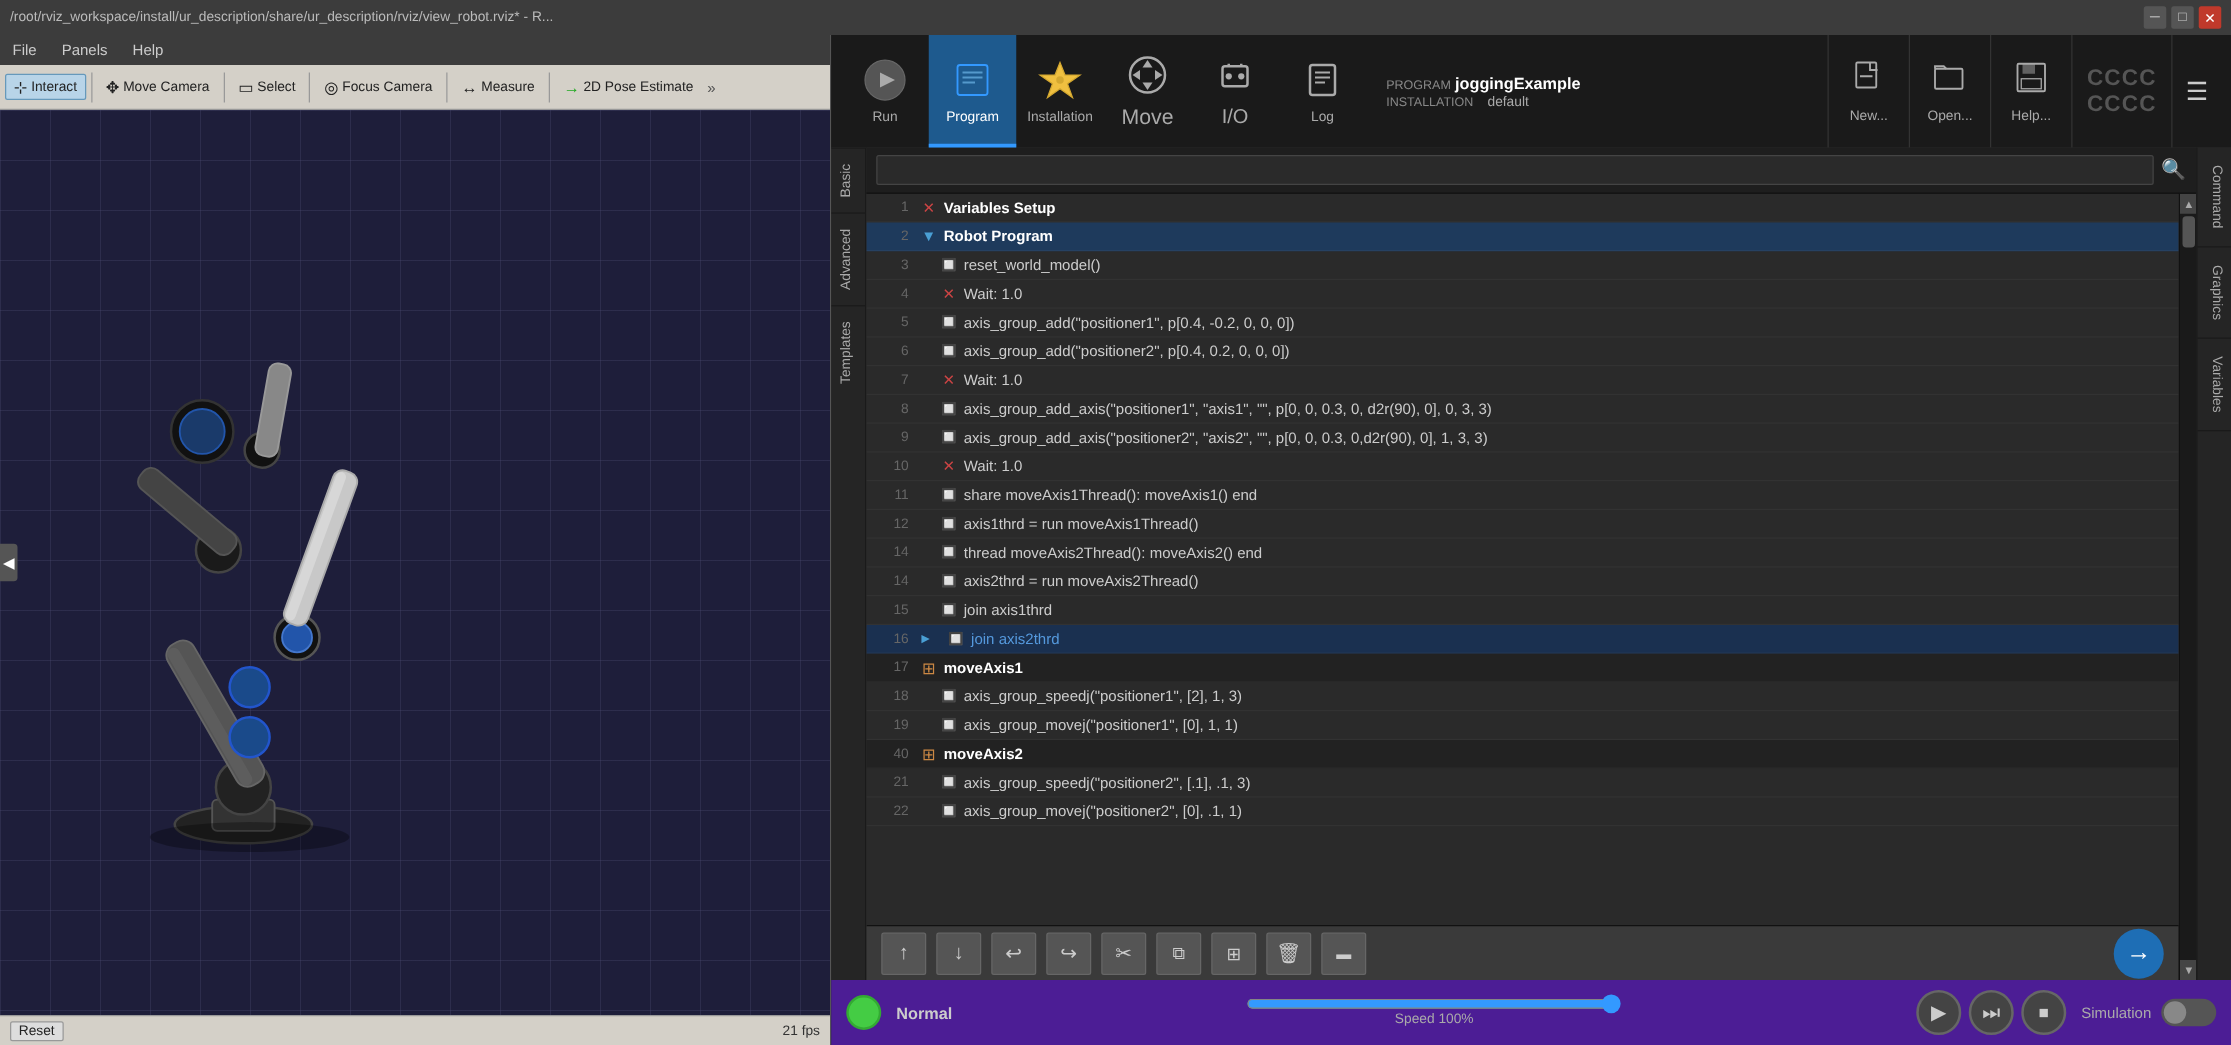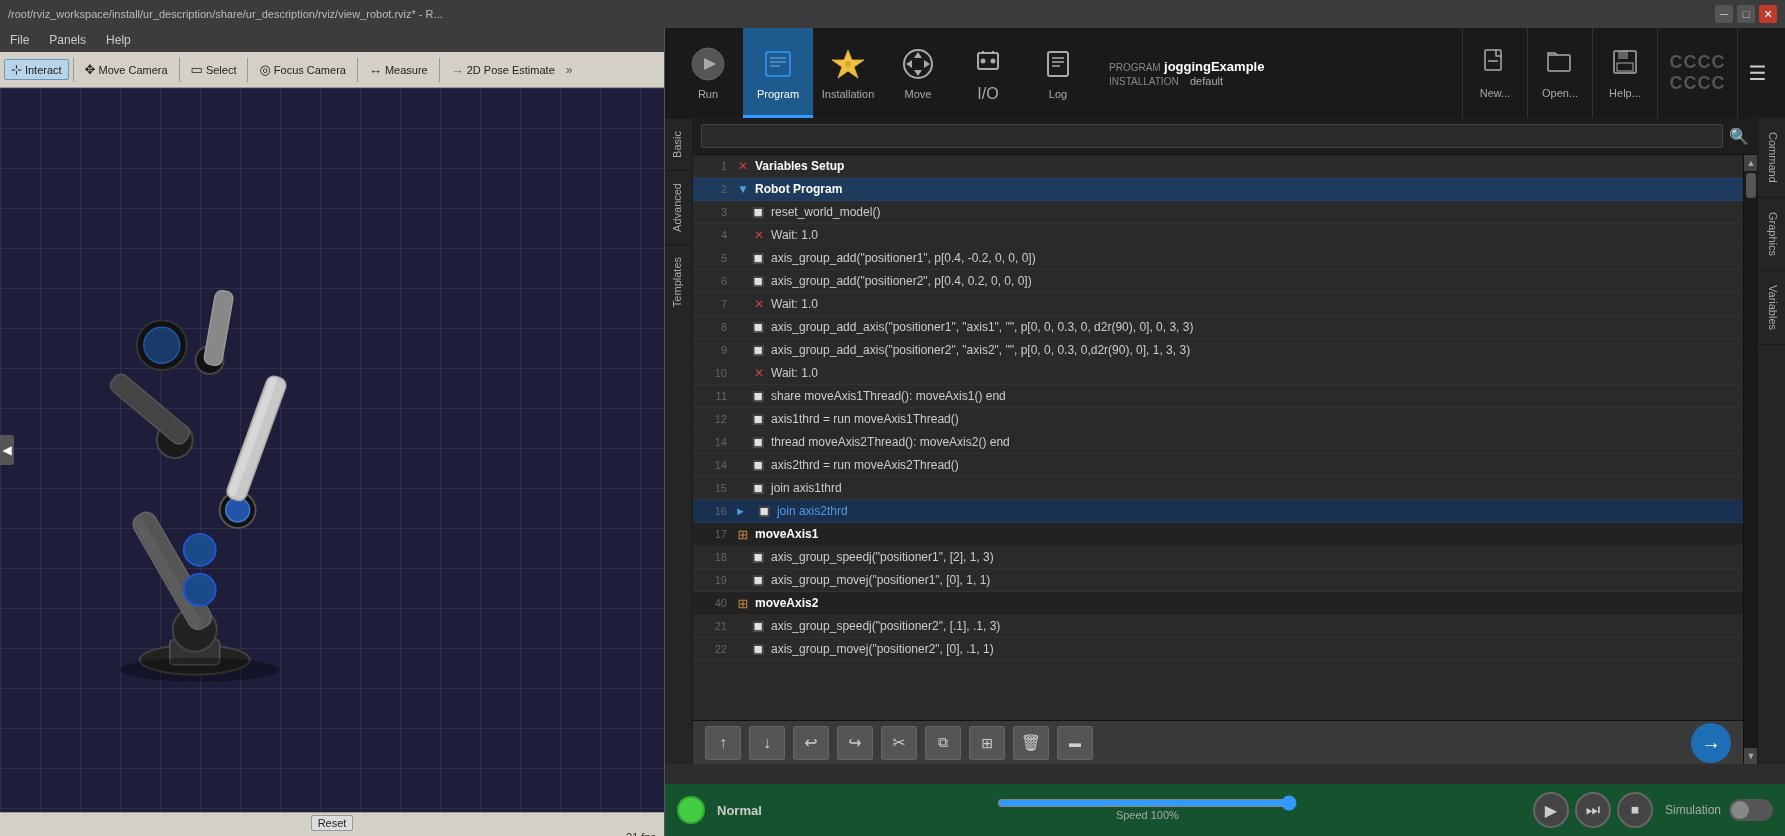--- a/index.html
+++ b/index.html
@@ -79,21 +79,20 @@
       display: flex; align-items: center; justify-content: center;
       font-size: 12px; cursor: pointer; border-radius: 0 3px 3px 0;
     }
 
     
     .rviz-statusbar {
       display: flex; align-items: center; justify-content: space-between;
       background: #d4d0c8; padding: 2px 8px; height: 24px;
       font-size: 11px; color: #333; flex-shrink: 0;
       border-top: 1px solid #999;
-      flex-direction: column;
     }
 
     
     .ur-panel {
       flex: 1; display: flex; flex-direction: column; background: #2d2d2d;
     }
 
     
     .ur-topbar {
       display: flex; align-items: center; background: #1a1a1a;
@@ -218,22 +217,22 @@
     .toolbar-icon-btn {
       width: 36px; height: 34px; background: #555; border: 1px solid #666;
       color: #ccc; cursor: pointer; font-size: 16px;
       display: flex; align-items: center; justify-content: center;
       border-radius: 2px;
     }
 
     
     .ur-statusbar {
       display: flex; align-items: center;
-      background: #14532d; height: 52px; flex-shrink: 0;
-      padding: 0 12px; gap: 12px; margin-top: 20px;
+      background: #4c1d95; height: 52px; flex-shrink: 0;
+      padding: 0 12px; gap: 12px;
     }
     .status-indicator {
       width: 28px; height: 28px; border-radius: 50%; background: #44cc44;
       border: 2px solid #33aa33; flex-shrink: 0;
     }
     .status-text { color: #ccc; font-size: 13px; font-weight: bold; }
     .speed-slider-container {
       flex: 1; display: flex; flex-direction: column; align-items: center; gap: 2px;
     }
     .speed-slider { width: 300px; height: 8px; accent-color: #3399ff; cursor: pointer; }
@@ -417,21 +416,21 @@
       <button class="ur-nav-btn">
         <div class="ur-nav-icon">
           <svg width="36" height="36" viewBox="0 0 36 36">
             <circle cx="18" cy="18" r="14" fill="none" stroke="#aaa" stroke-width="2"></circle>
             <polygon points="18,6 22,12 14,12" fill="#aaa"></polygon>
             <polygon points="18,30 22,24 14,24" fill="#aaa"></polygon>
             <polygon points="6,18 12,14 12,22" fill="#aaa"></polygon>
             <polygon points="30,18 24,14 24,22" fill="#aaa"></polygon>
           </svg>
         </div>
-        <span style="color:#aaa; font-size:11px;">Move</span>
+        <span style="color:#aaa; font-size:17px;">Move</span>
       </button>
 
       <button class="ur-nav-btn">
         <div class="ur-nav-icon">
           <svg width="36" height="36" viewBox="0 0 36 36">
             <rect x="8" y="10" width="20" height="16" rx="2" fill="none" stroke="#aaa" stroke-width="2"></rect>
             <circle cx="13" cy="18" r="2.5" fill="#aaa"></circle>
             <circle cx="23" cy="18" r="2.5" fill="#aaa"></circle>
             <line x1="13" y1="10" x2="13" y2="8" stroke="#aaa" stroke-width="2"></line>
             <line x1="23" y1="10" x2="23" y2="8" stroke="#aaa" stroke-width="2"></line>

